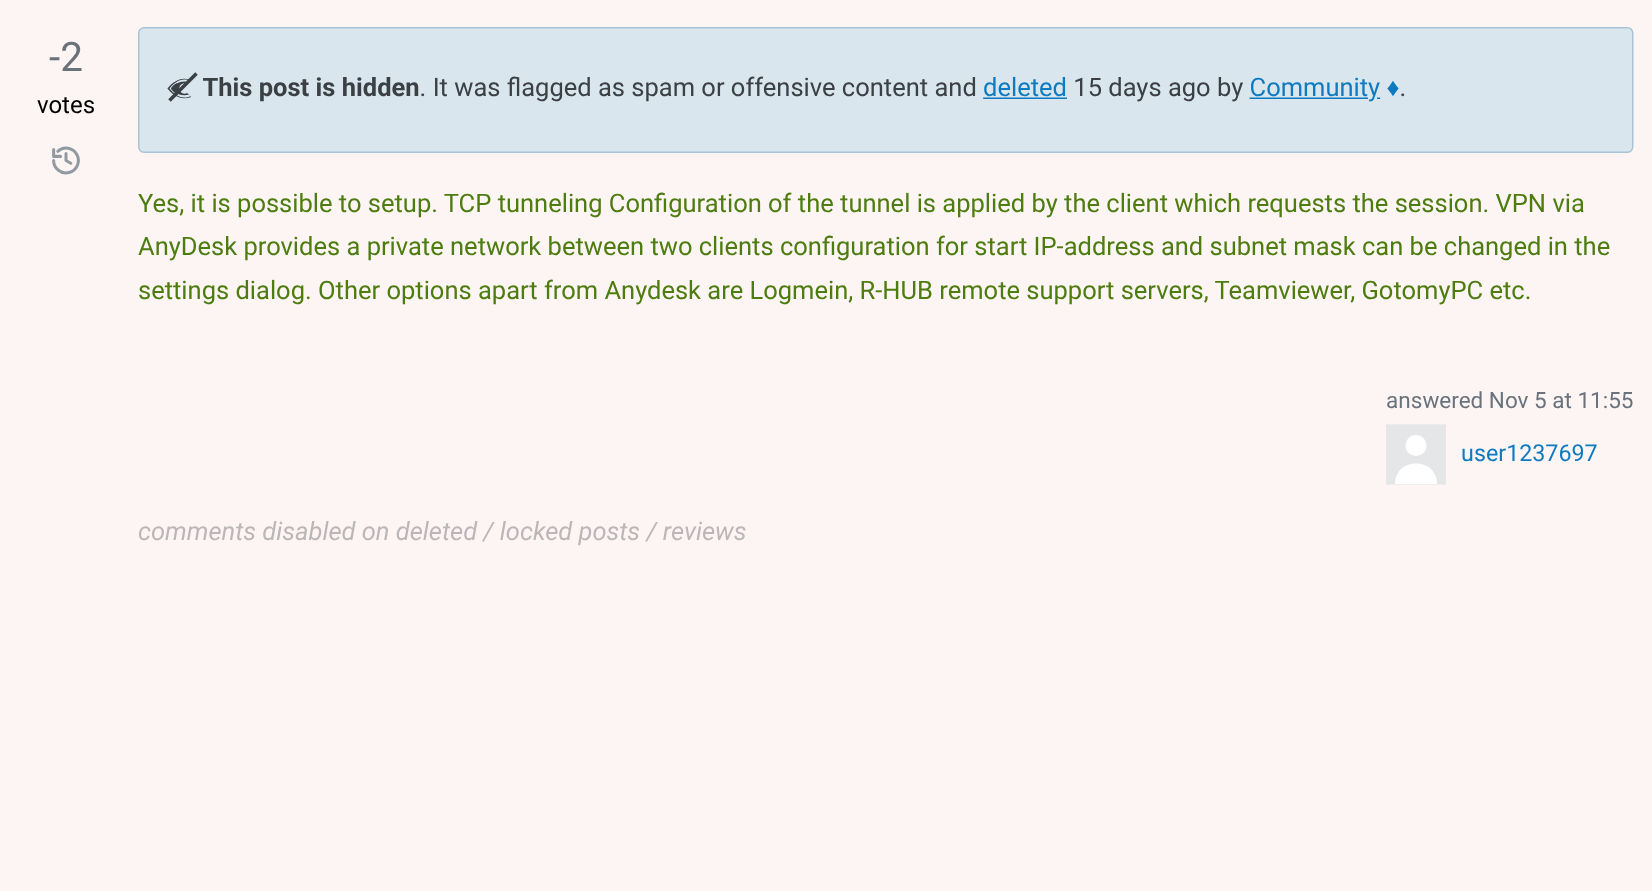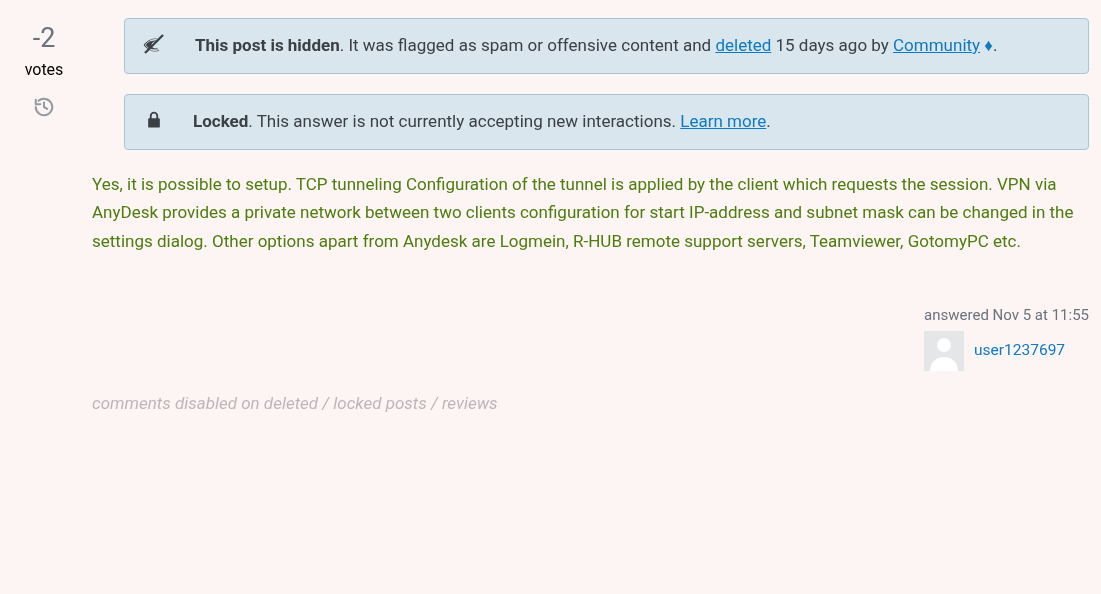--- a/index.html
+++ b/index.html
@@ -43,27 +43,26 @@
   }
   .postcell {
     flex: 1 1 auto;
     min-width: 0;
     padding-left: 16px;
   }
   .notice {
     background: #d9e6ee;
     border: 1px solid #a8c4d7;
     border-radius: 4px;
-    padding: 12px 18px;
+    padding: 26px 18px;
     margin-bottom: 20px;
     display: flex;
     align-items: flex-start;
-    gap: 28px;
+    gap: 0;
     color: #3b4045;
-    margin-left: 32px;
   }
   .notice .nicon {
     flex: 0 0 22px;
     margin-top: 2px;
     display:flex;
     align-items:center;
     justify-content:center;
   }
   .notice-body { flex: 1 1 auto; line-height: 1.75; }
   .notice-body b { font-weight: 700; color: #3b4045; }
@@ -115,30 +114,20 @@
         <svg width="24" height="24" viewBox="0 0 24 24" fill="#3b4045">
           <path d="M12 6c-5 0-9 4.5-10 6 1 1.5 5 6 10 6 1.4 0 2.7-.35 3.85-.9l-2.1-2.1A3.5 3.5 0 0 1 8.5 12c0-.6.16-1.17.43-1.65L6.9 8.3C4.9 9.4 3.4 11 2.9 12c1 1.4 4.3 4.5 9.1 4.5 1 0 1.95-.15 2.8-.42l1.6 1.6C14.9 18.2 13.5 18.5 12 18.5 5.9 18.5 1.3 12.9.6 12 1.3 11.1 5.9 5.5 12 5.5c1.5 0 2.9.3 4.2.82l-1.55 1.55C13.85 7.55 12.95 7.4 12 7.4 7.2 7.4 3.9 10.6 2.9 12c.5 1 2 2.6 4 3.7l2.03-2.05A3.5 3.5 0 0 1 12 8.5c.6 0 1.17.16 1.65.43l2.05-2.03C14.6 6.35 13.35 6 12 6z"></path>
           <path d="M2 20 L20 2" stroke="#3b4045" stroke-width="2.3"></path>
         </svg>
       </div>
       <div class="notice-body">
         <b>This post is hidden</b><span>. It was flagged as spam or offensive content and </span><a href="#" class="nlink">deleted</a><span> 15 days ago by </span><a href="#" class="nlink">Community</a><span class="diamond"> ♦</span><span>.</span>
       </div>
     </div>
 
-    <div class="notice">
-      <div class="nicon">
-        <svg width="20" height="22" viewBox="0 0 24 24" fill="#3b4045">
-          <path d="M7 10V7a5 5 0 0 1 10 0v3h1a1 1 0 0 1 1 1v9a1 1 0 0 1-1 1H6a1 1 0 0 1-1-1v-9a1 1 0 0 1 1-1h1zm2.2 0h5.6V7a2.8 2.8 0 1 0-5.6 0v3z"></path>
-        </svg>
-      </div>
-      <div class="notice-body">
-        <b>Locked</b><span>. This answer is not currently accepting new interactions. </span><a href="#" class="nlink">Learn more</a><span>.</span>
-      </div>
-    </div>
 
     <div class="post-body">Yes, it is possible to setup. TCP tunneling Configuration of the tunnel is applied by the client which requests the session. VPN via AnyDesk provides a private network between two clients configuration for start IP-address and subnet mask can be changed in the settings dialog. Other options apart from Anydesk are Logmein, R-HUB remote support servers, Teamviewer, GotomyPC etc.</div>
 
     <div class="usercard-row">
       <div class="usercard">
         <div class="ans-time">answered Nov 5 at 11:55</div>
         <div class="userline">
           <div class="avatar">
             <svg width="40" height="40" viewBox="0 0 40 40">
               <rect width="40" height="40" fill="#e4e6e8"></rect>

